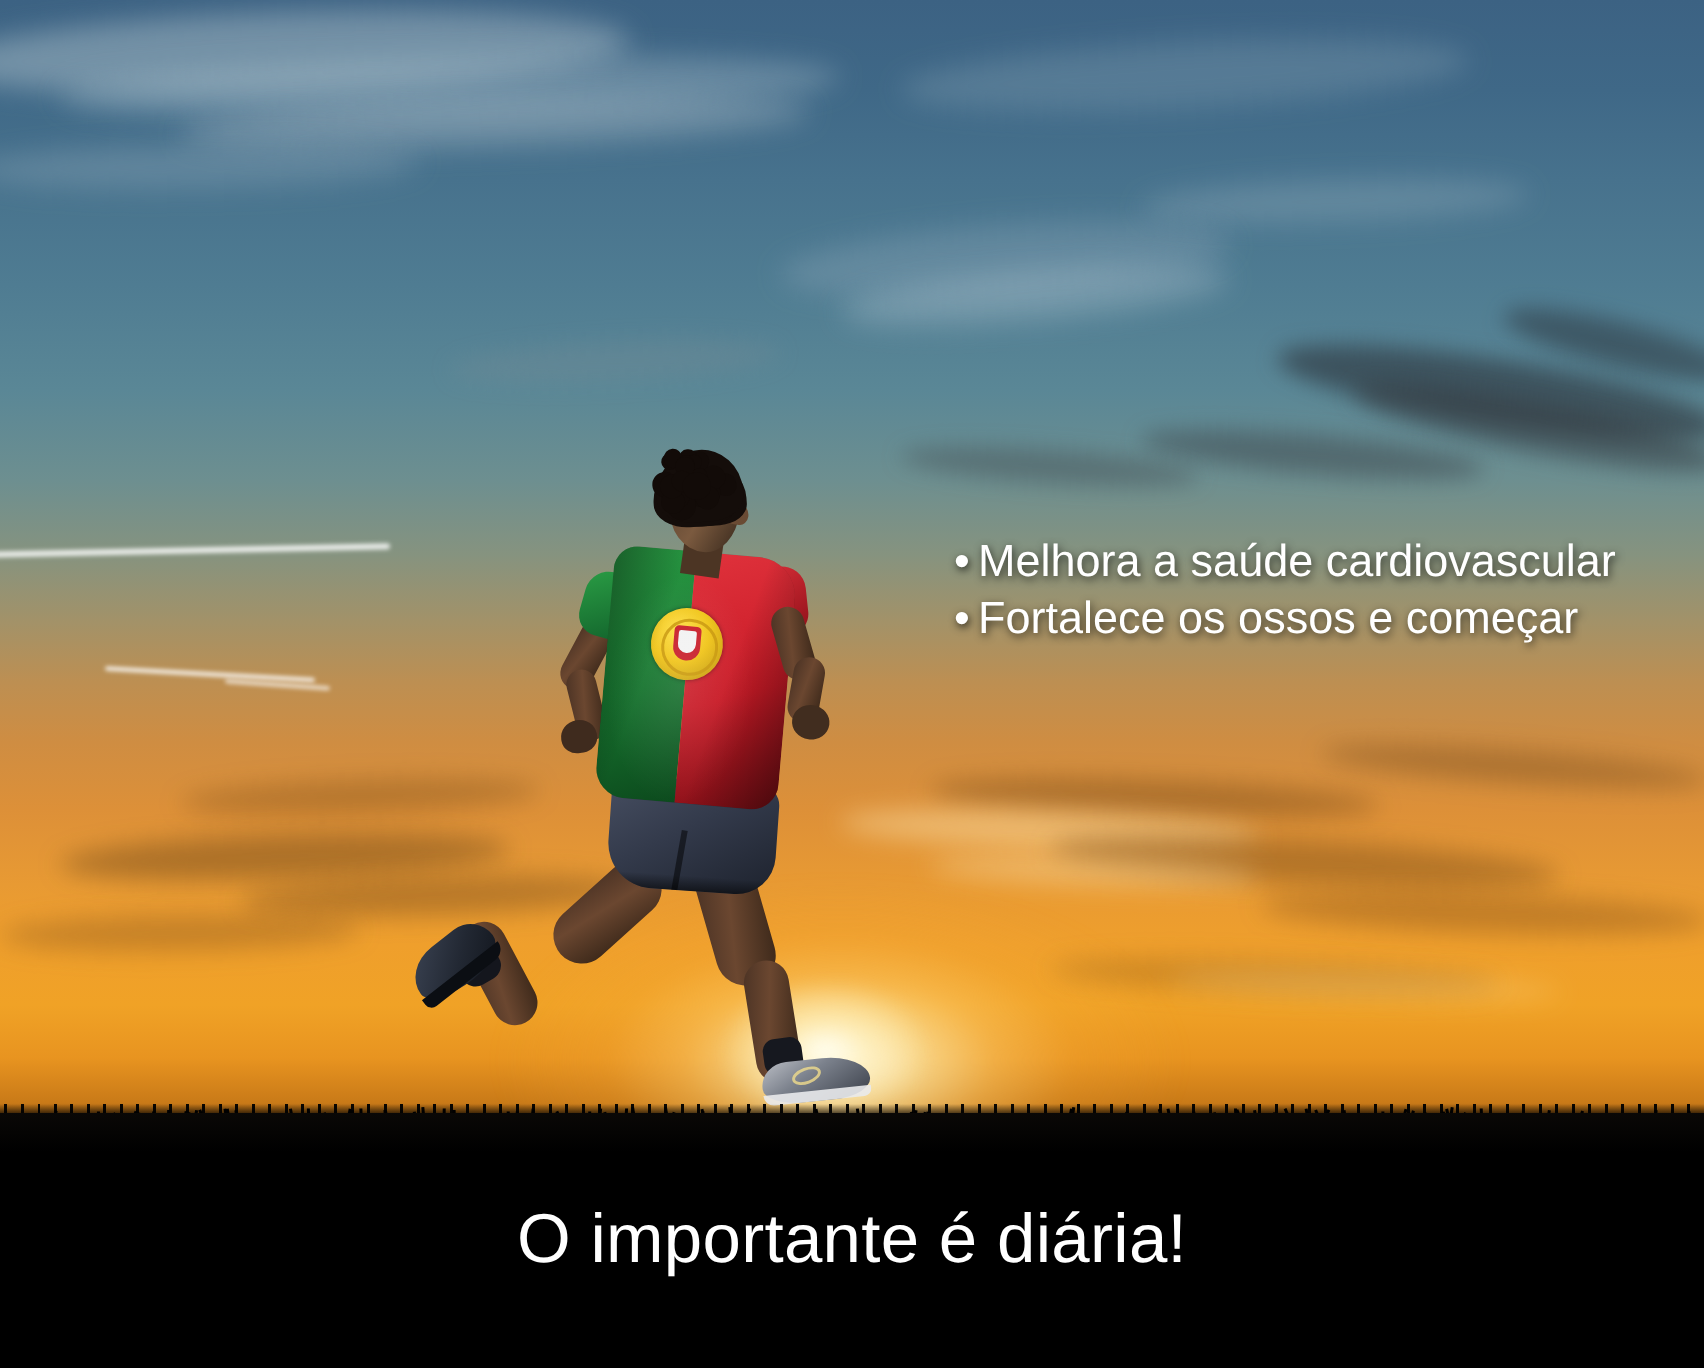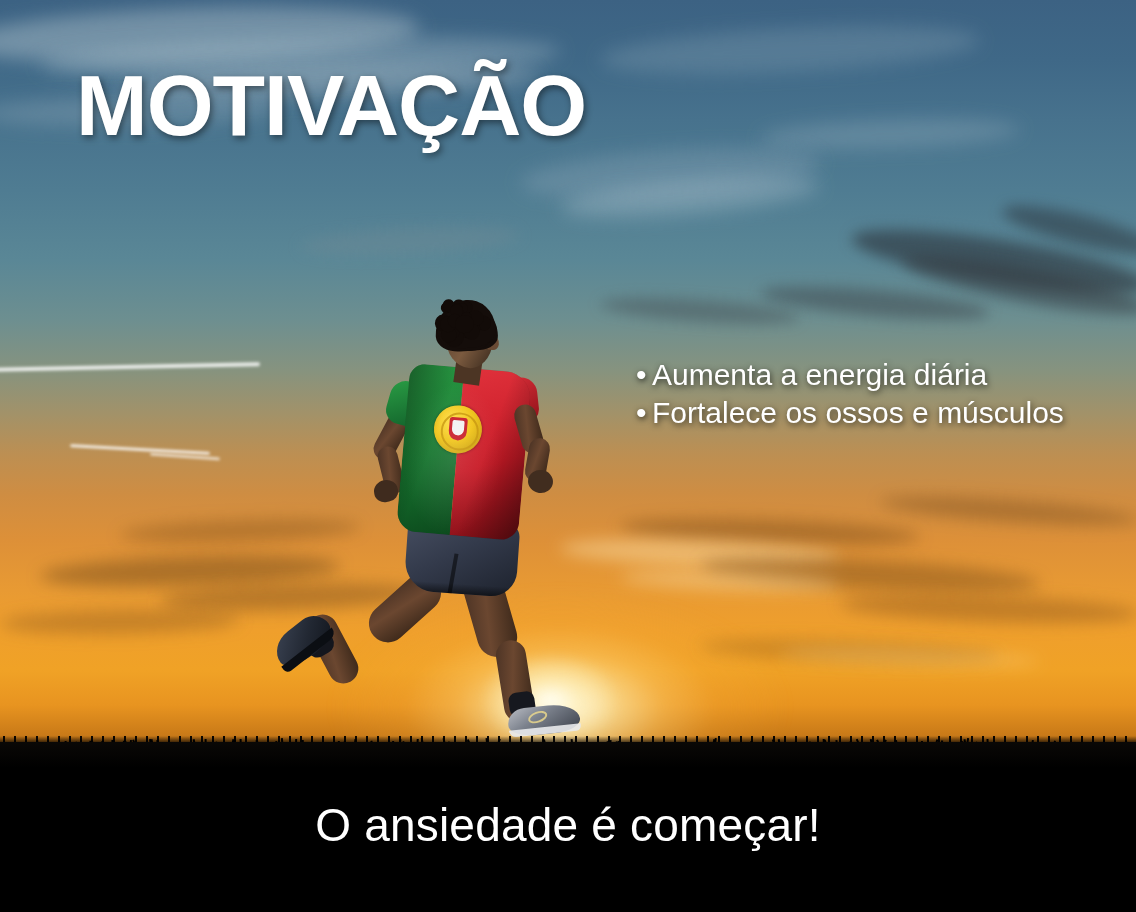--- a/index.html
+++ b/index.html
@@ -644,29 +644,28 @@
       <div class="tuft" style="left: 524.012px; height: 7.43713px; transform: rotate(3.50057deg);"></div>
       <div class="tuft" style="left: 338.875px; height: 5.50321px; transform: rotate(-4.85475deg);"></div>
       <div class="tuft" style="left: 870.527px; height: 4.70509px; transform: rotate(20.7232deg);"></div>
       <div class="tuft" style="left: 416.462px; height: 4.73496px; transform: rotate(1.72566deg);"></div>
       <div class="tuft" style="left: 337.256px; height: 8.79908px; transform: rotate(-3.1464deg);"></div>
       <div class="tuft" style="left: 338.062px; height: 11.4975px; transform: rotate(-0.97716deg);"></div>
       <div class="tuft" style="left: 84.5785px; height: 12.3821px; transform: rotate(22.4241deg);"></div>
     </div>
   <div class="ground"></div>
 
-  <div class="title">MOTIVAÇÃO</div>
 
 
   <div class="benefits">
     <ul class="benefits-list">
       <li>
-        <span class="bullet">•</span><span>Aumenta a energia diária</span>
+        <span class="bullet">•</span><span>Melhora a saúde cardiovascular</span>
       </li>
       <li>
-        <span class="bullet">•</span><span>Fortalece os ossos e músculos</span>
+        <span class="bullet">•</span><span>Fortalece os ossos e começar</span>
       </li>
     </ul>
   </div>
 
-  <div class="tagline">O ansiedade é começar!</div>
+  <div class="tagline">O importante é diária!</div>
 
 </div>
 
 </body></html>

